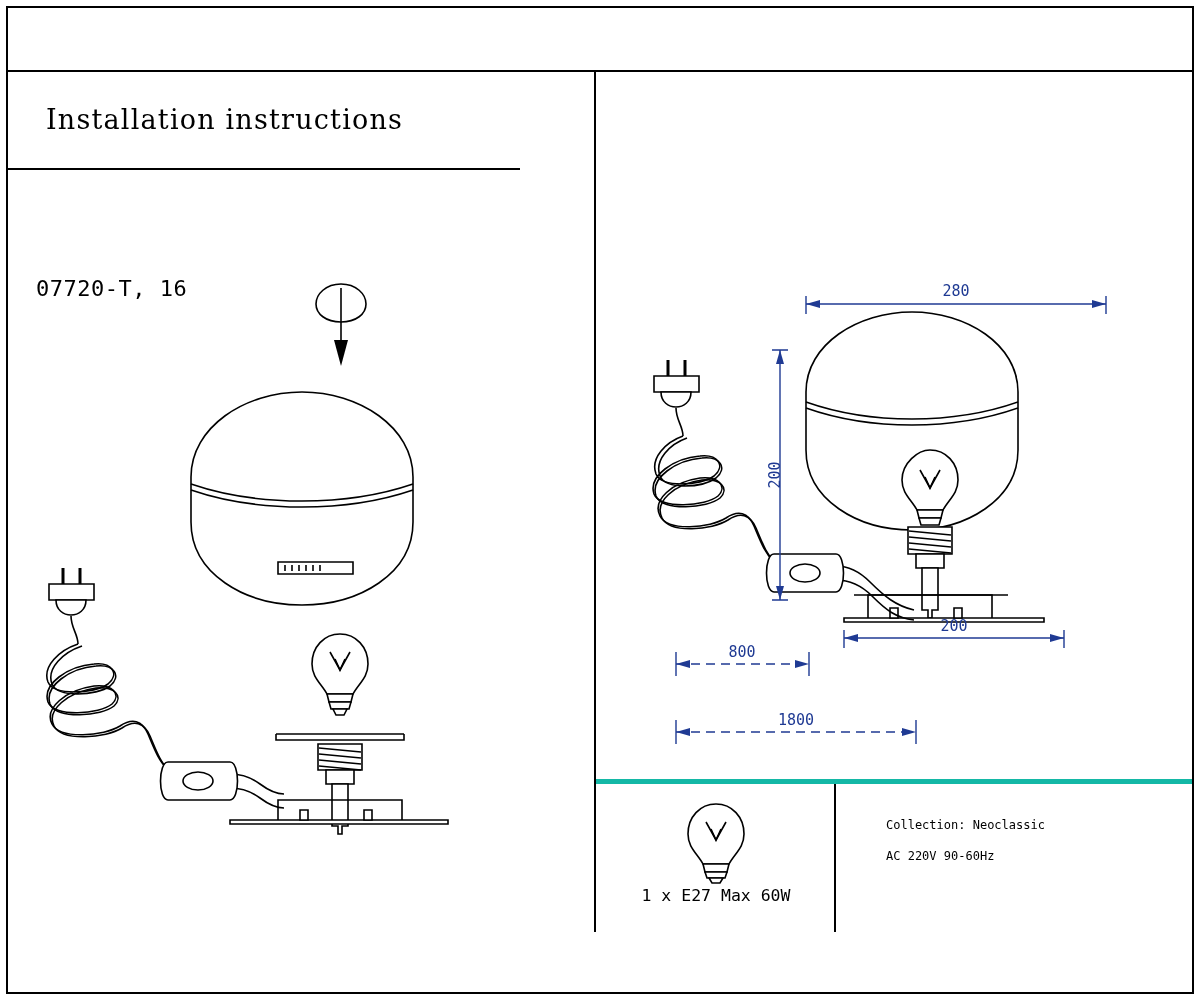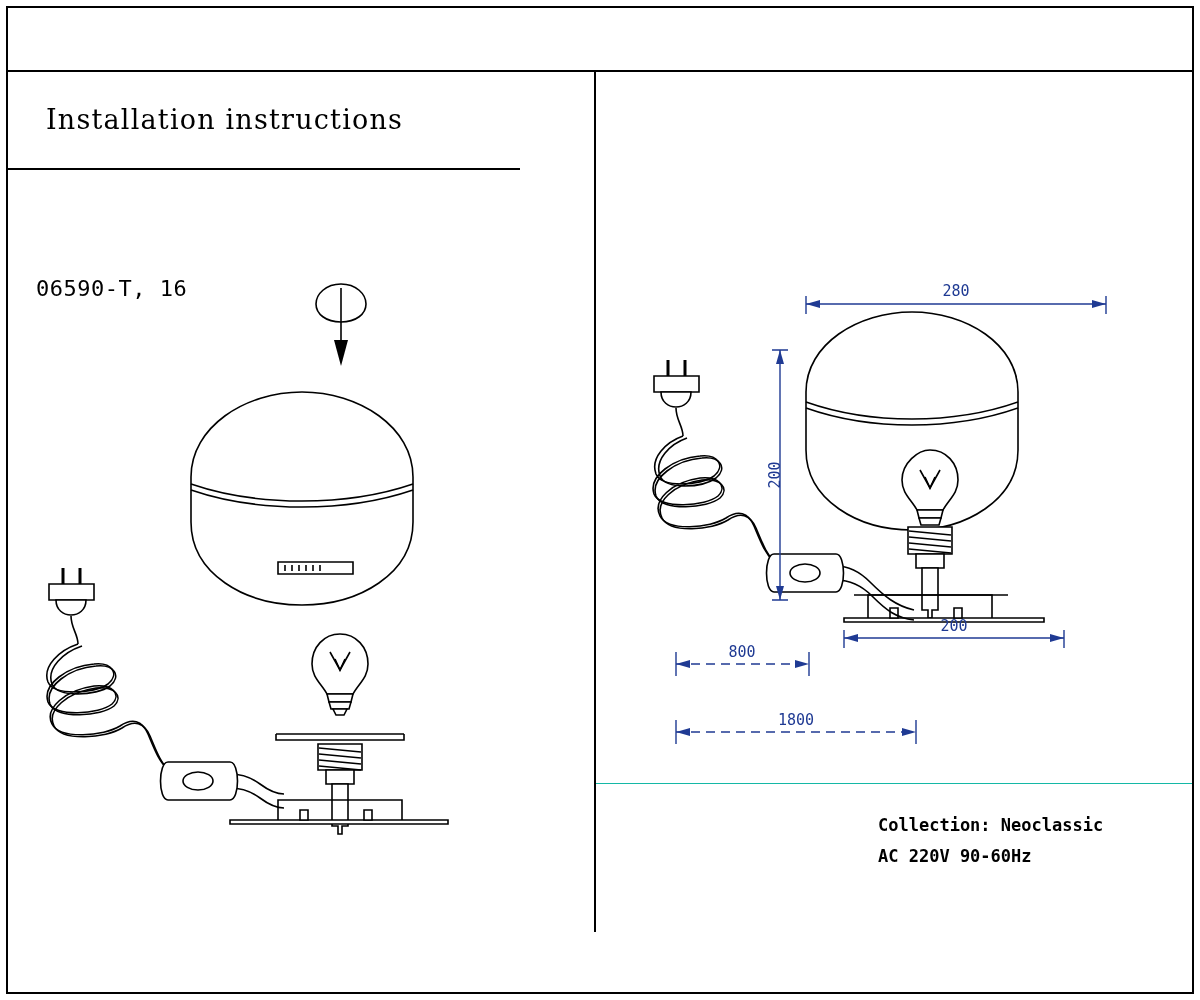--- a/index.html
+++ b/index.html
@@ -49,31 +49,31 @@
     letter-spacing: 0.5px;
   }
   .col-right {
     position: absolute;
     left: 588px; top: 0;
     width: 596px; height: 860px;
   }
   .right-top {
     position: absolute;
     left: 0; top: 0; width: 596px; height: 712px;
-    border-bottom: 1px solid #14b8a6;
+    border-bottom: 5px solid #14b8a6;
   }
   .right-bottom { position: absolute; left: 0; top: 712px; width: 596px; height: 148px; }
   .bulb-cell {
     position: absolute; left: 0; top: 0; width: 240px; height: 148px;
     border-right: 2px solid #000;
   }
   .info-cell { position: absolute; left: 240px; top: 0; width: 356px; height: 148px; }
   .info-lines {
-    position: absolute; left: 42px; top: 26px;
-    font-size: 17px; line-height: 31px; white-space: nowrap; font-weight: bold;
+    position: absolute; left: 50px; top: 26px;
+    font-size: 12px; line-height: 31px; white-space: nowrap;
   }
   .bulb-label {
     position: absolute; left: 0; top: 102px; width: 240px;
     text-align: center; font-size: 16.5px; white-space: nowrap;
   }
   svg { display: block; overflow: visible; }
   .abs { position: absolute; }
   .dimtxt { font-family: "DejaVu Sans Mono", monospace; font-size: 15px; fill:#1f3a93; }
 </style>
 </head>
@@ -82,21 +82,21 @@
 <div class="sheet">
 
   <div class="inner">
 
     <div class="col-left">
 
       <div class="title-bar">
         <div class="title-text">Installation instructions</div>
       </div>
 
-      <div class="model-code">06590-T, 16</div>
+      <div class="model-code">07720-T, 16</div>
 
       <svg class="abs" style="left:0px; top:150px;" width="588" height="700" viewBox="0 0 588 700">
 
         <g fill="none" stroke="#000" stroke-width="1.6">
 
           <g>
             <path d="M333 66 L333 140" stroke-width="1.6"></path>
             <path d="M333 62 C318 62 308 72 308 82 C308 92 318 100 333 100"></path>
             <path d="M333 62 C348 62 358 72 358 82 C358 92 348 100 333 100"></path>
             <polygon points="333,144 326,118 340,118" fill="#000" stroke="none"></polygon>
@@ -298,20 +298,33 @@
           <text class="dimtxt" x="360" y="224" text-anchor="middle">280</text>
           <text class="dimtxt" x="184" y="403" text-anchor="middle" transform="rotate(-90 184 403)">200</text>
           <text class="dimtxt" x="358" y="559" text-anchor="middle">200</text>
           <text class="dimtxt" x="146" y="585" text-anchor="middle">800</text>
           <text class="dimtxt" x="200" y="653" text-anchor="middle">1800</text>
         </svg>
       </div>
 
       <div class="right-bottom">
 
+        <div class="bulb-cell">
+          <svg class="abs" style="left:76px; top:14px;" width="88" height="86" viewBox="0 0 88 86">
+            <g fill="none" stroke="#000" stroke-width="1.6">
+              <path d="M44 6 C60 6 72 19 72 36 C72 50 62 56 57 66 L31 66 C26 56 16 50 16 36 C16 19 28 6 44 6 Z" fill="#fff"></path>
+              <path d="M34 24 L44 42 L54 24"></path>
+              <path d="M39 31 L44 42 L49 31"></path>
+              <path d="M31 66 L57 66 L55 74 L33 74 Z" fill="#fff"></path>
+              <path d="M33 74 L55 74 L53 80 L35 80 Z" fill="#fff"></path>
+              <path d="M37 80 L51 80 L48 85 L40 85 Z" fill="#fff"></path>
+            </g>
+          </svg>
+          <div class="bulb-label">1 x E27 Max 60W</div>
+        </div>
 
         <div class="info-cell">
           <div class="info-lines">
             <div>Collection: Neoclassic</div>
             <div>AC 220V   90-60Hz</div>
           </div>
         </div>
       </div>
     </div>
   </div>

